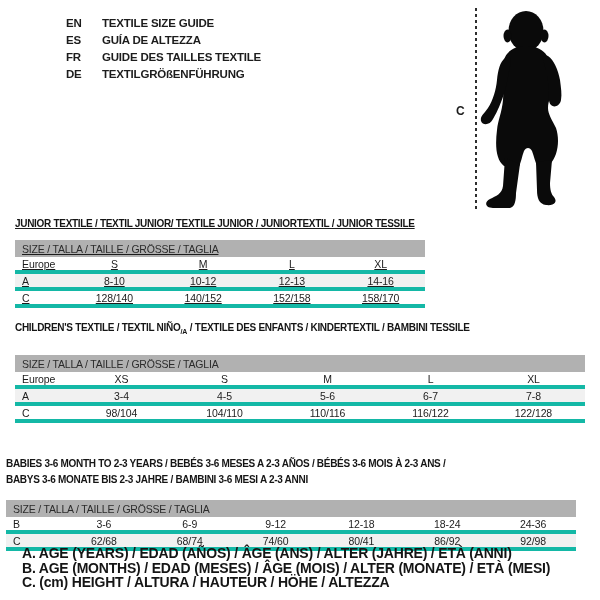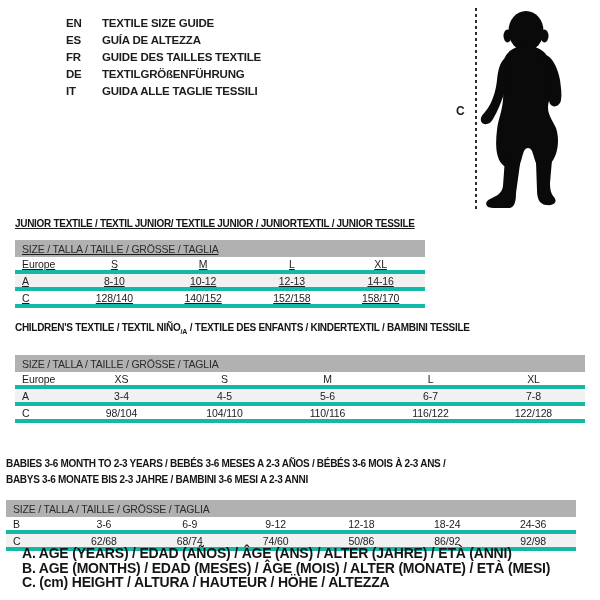--- a/index.html
+++ b/index.html
@@ -56,24 +56,20 @@
         <span class="lang-title">GUÍA DE ALTEZZA</span>
       </div>
       <div class="lang-row">
         <span class="lang-code">FR</span>
         <span class="lang-title">GUIDE DES TAILLES TEXTILE</span>
       </div>
       <div class="lang-row">
         <span class="lang-code">DE</span>
         <span class="lang-title">TEXTILGRÖßENFÜHRUNG</span>
       </div>
-      <div class="lang-row">
-        <span class="lang-code">IT</span>
-        <span class="lang-title">GUIDA ALLE TAGLIE TESSILI</span>
-      </div>
     </div>
 
   <div class="measure-line"></div>
   <div class="measure-label">C</div>
 
   <svg class="baby-svg" width="90" height="202" viewBox="0 0 90 202" aria-hidden="true">
     <g fill="#0a0a0a">
 
       <ellipse cx="48" cy="23" rx="17.5" ry="20"></ellipse>
       <ellipse cx="29.5" cy="28" rx="4" ry="6.5"></ellipse>
@@ -217,21 +213,21 @@
             <span class="t-cell">9-12</span>
             <span class="t-cell">12-18</span>
             <span class="t-cell">18-24</span>
             <span class="t-cell">24-36</span>
           </div>
           <div class="t-row" style="grid-template-columns: 55px repeat(6, 1fr);">
             <span class="t-label">C</span>
             <span class="t-cell">62/68</span>
             <span class="t-cell">68/74</span>
             <span class="t-cell">74/60</span>
-            <span class="t-cell">50/86</span>
+            <span class="t-cell">80/41</span>
             <span class="t-cell">86/92</span>
             <span class="t-cell">92/98</span>
           </div>
         </div>
     </div>
   </div>
 
   <div class="footnotes">
       <div class="footnote">A. AGE (YEARS) / EDAD (AÑOS) / ÂGE (ANS) / ALTER (JAHRE) / ETÀ (ANNI)</div>
       <div class="footnote">B. AGE (MONTHS) / EDAD (MESES) / ÂGE (MOIS) / ALTER (MONATE) / ETÀ (MESI)</div>

